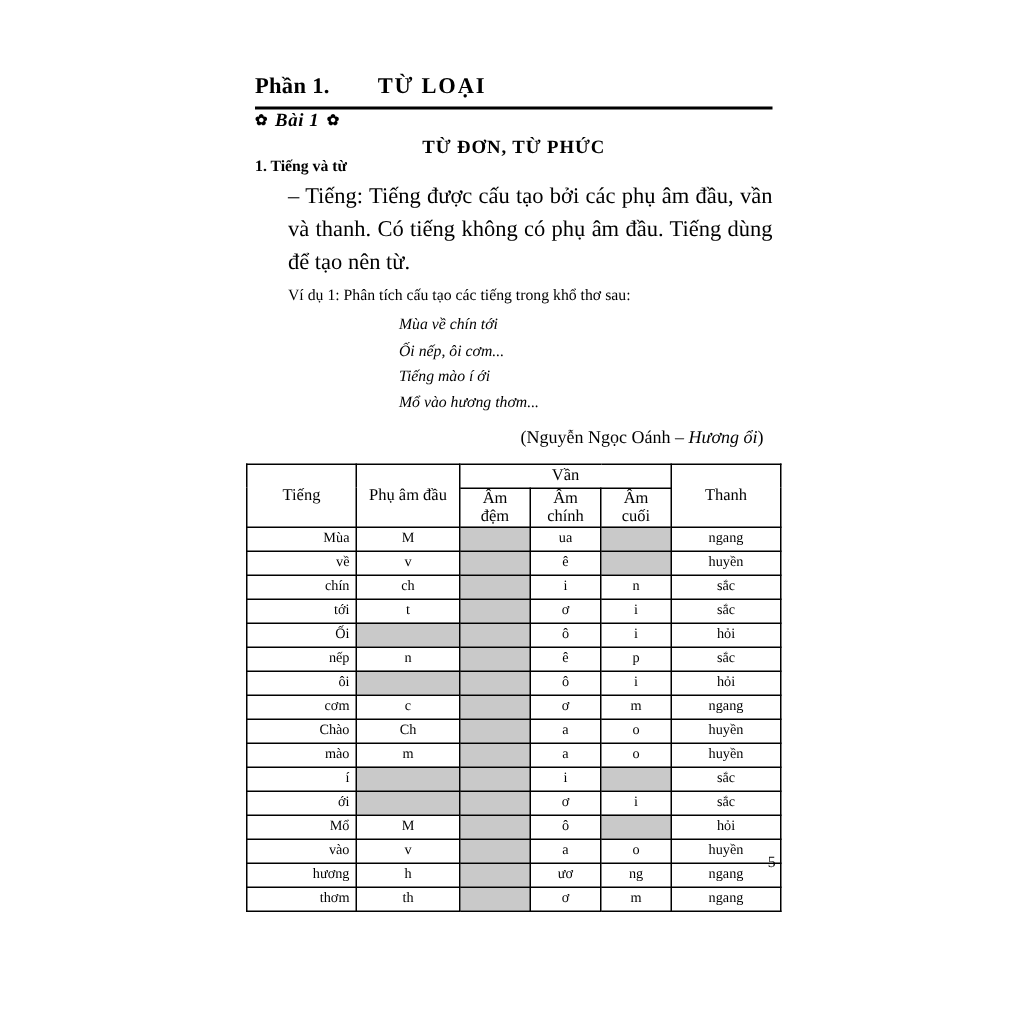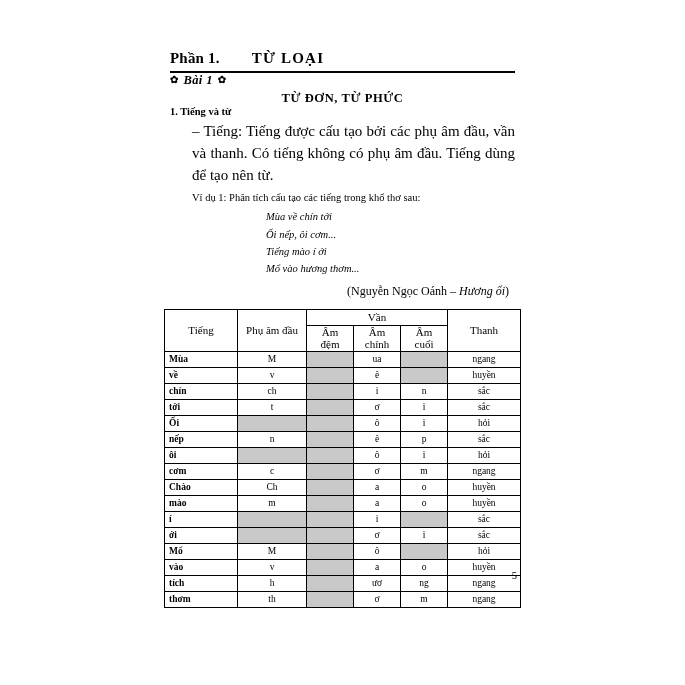--- a/index.html
+++ b/index.html
@@ -137,23 +137,22 @@
     font-weight: normal;
     font-size: 11px;
     line-height: 1.15;
   }
   th.c-tieng { width: 64px; }
   th.c-phuam { width: 60px; }
   th.c-van { width: 132px; }
   th.c-thanh { width: 64px; }
   th.sub { height: 15px; font-weight: bold; }
   td.tieng {
-    text-align: left;
+    text-align: right;
     font-style: normal;
-    font-weight: bold;
   }
   td.cell {
     text-align: center;
   }
   td.shaded {
     background: #c9c9c9;
   }
 
   
   .page-number {
@@ -316,21 +315,21 @@
             </tr>
             <tr>
               <td class="tieng">vào</td>
               <td class="cell">v</td>
               <td class="cell shaded"></td>
               <td class="cell">a</td>
               <td class="cell">o</td>
               <td class="cell">huyền</td>
             </tr>
             <tr>
-              <td class="tieng">tích</td>
+              <td class="tieng">hương</td>
               <td class="cell">h</td>
               <td class="cell shaded"></td>
               <td class="cell">ươ</td>
               <td class="cell">ng</td>
               <td class="cell">ngang</td>
             </tr>
             <tr>
               <td class="tieng">thơm</td>
               <td class="cell">th</td>
               <td class="cell shaded"></td>

